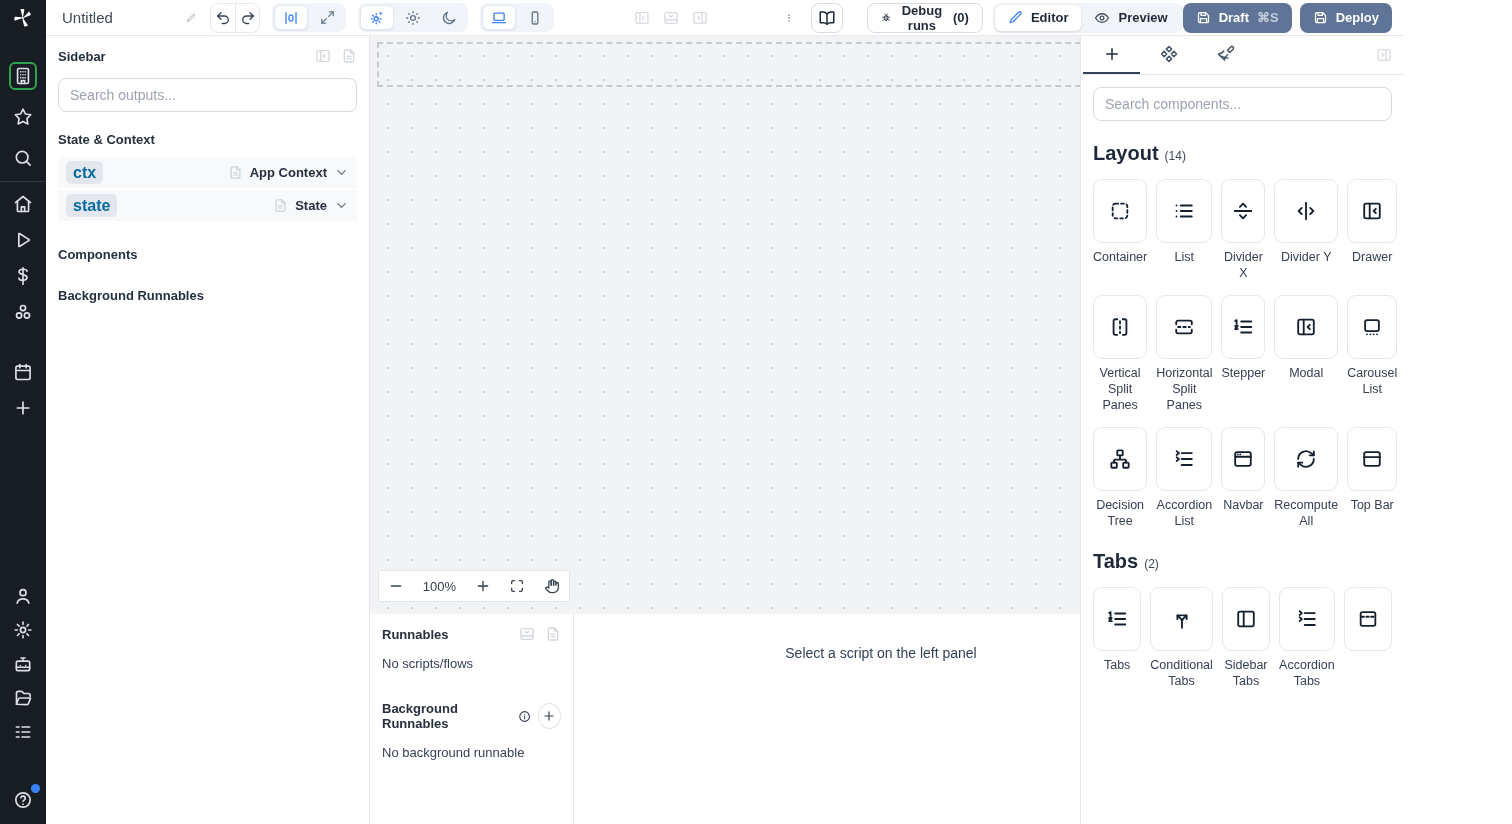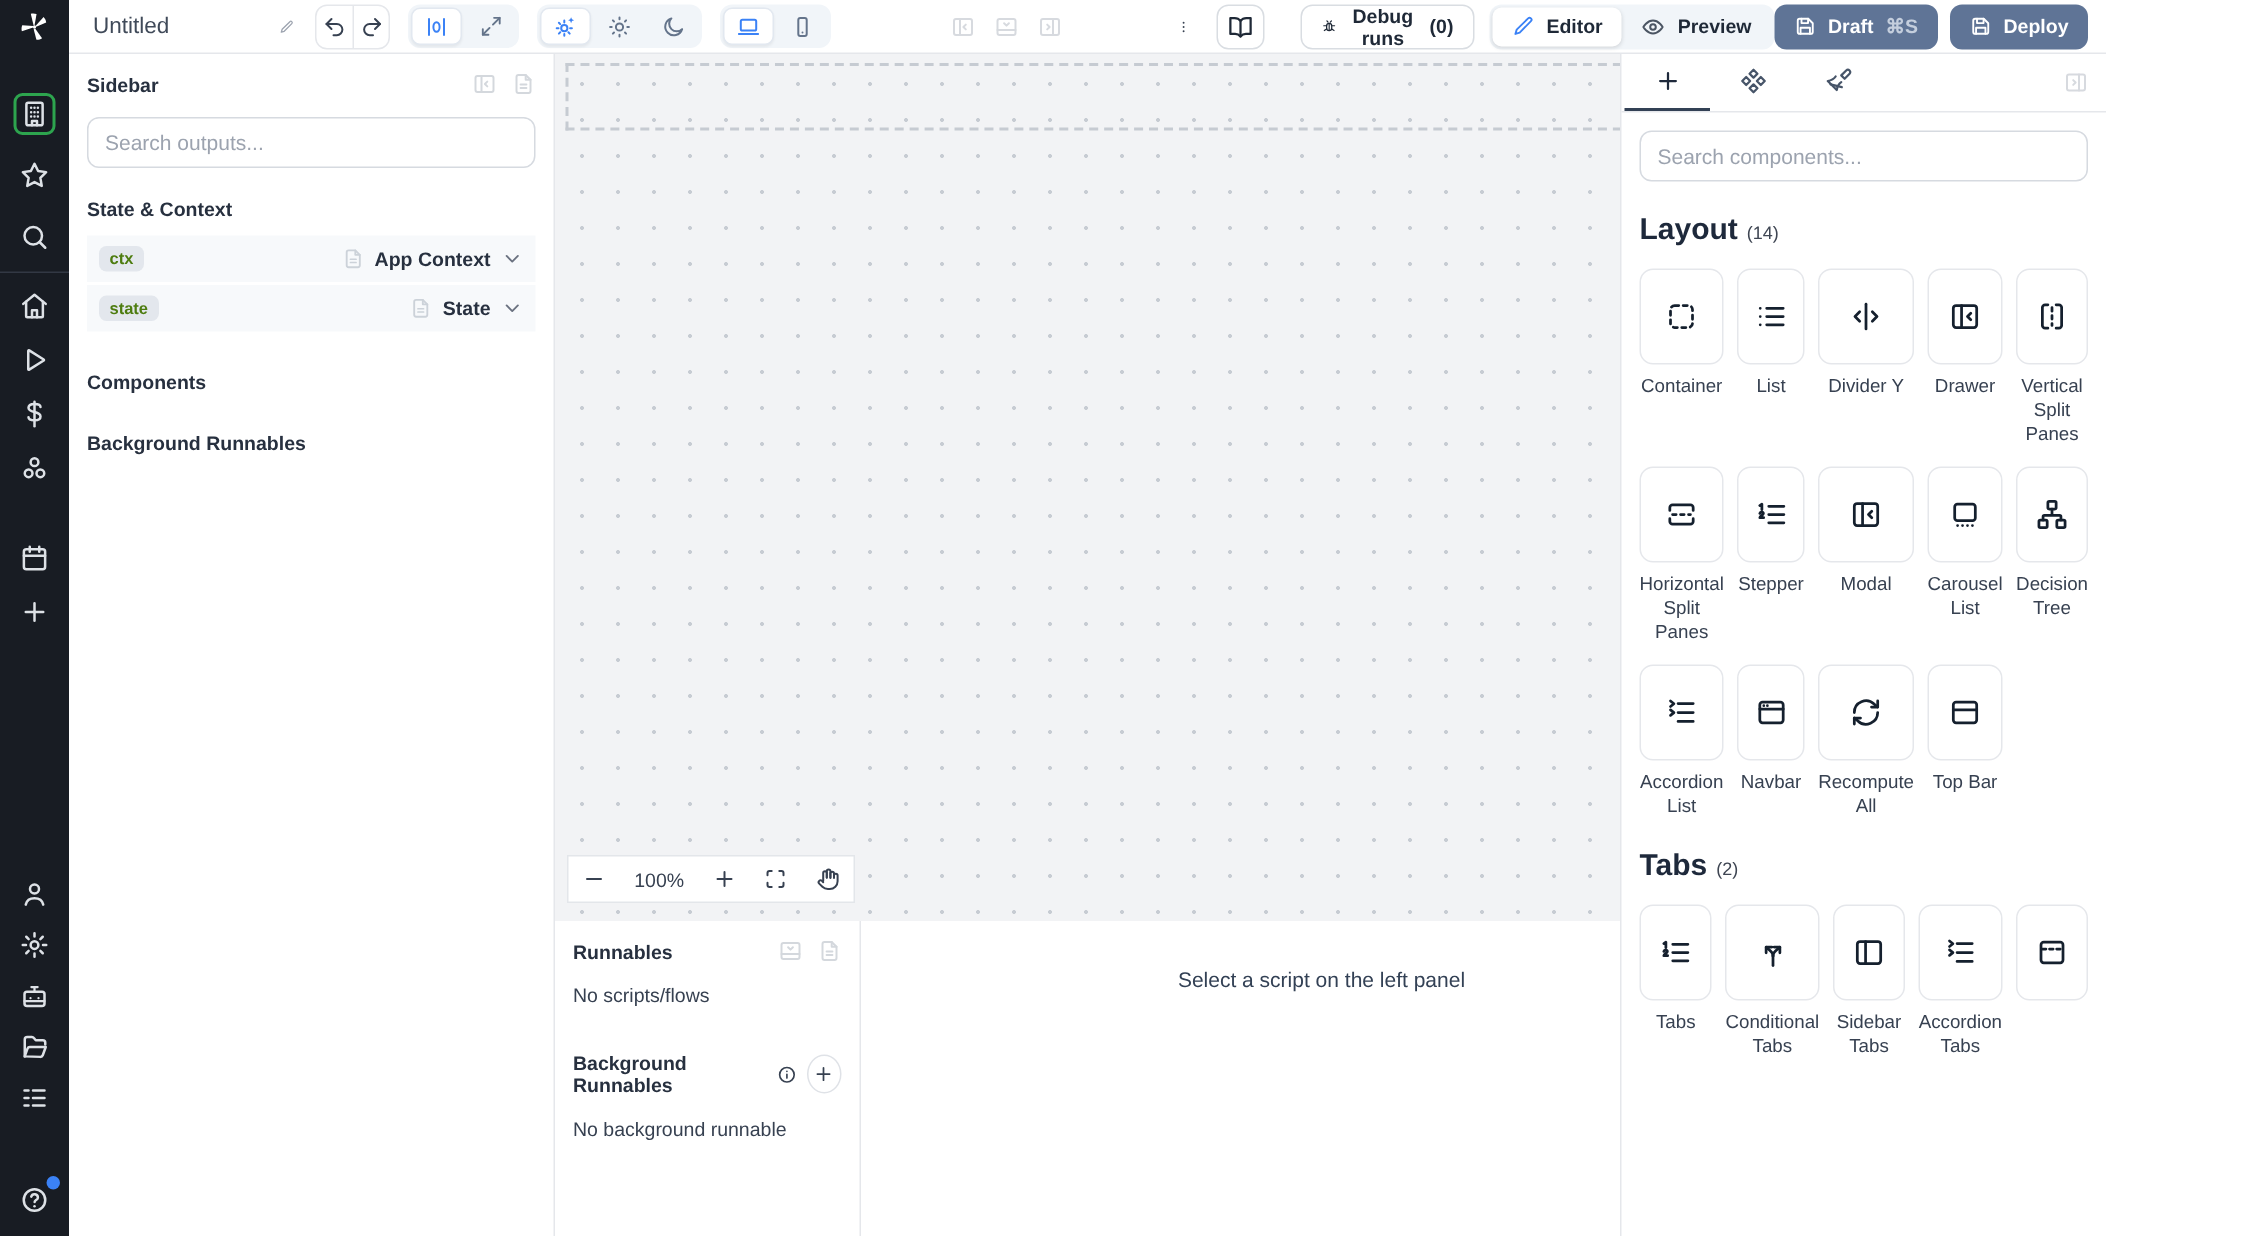--- a/index.html
+++ b/index.html
@@ -64,21 +64,21 @@
     border-right:1px solid #e5e7eb; padding:12px; }
   .panel-head { display:flex; align-items:center; font-size:13px; font-weight:700; color:#27303f; }
   .panel-head .head-icons { margin-left:auto; display:flex; gap:10px; color:#d4d8dd; }
   .search-input { width:100%; height:34px; border:1px solid #d6dae0; border-radius:8px; padding:0 11px;
     font-size:14px; color:#1f2937; background:#fff; outline:none; font-family:"Liberation Sans",sans-serif; }
   .search-input::placeholder { color:#9ca3af; }
   .outputs-panel .search-input { margin-top:14px; }
   .subsection { font-size:13px; font-weight:700; color:#27303f; margin-top:20px; }
   .ctx-rows { margin-top:10px; }
   .ctx-row { display:flex; align-items:center; height:31px; background:#f7f9fb; margin-bottom:2px; padding:0 8px; cursor:pointer; }
-  .badge { background:#e3e7ed; color:#4d7c0f; font-size:11px; font-weight:700; padding:2.5px 7px; border-radius:5px; }
+  .badge { background:#e3e7ed; color:#0369a1; font-size:16px; font-weight:700; padding:2.5px 7px; border-radius:5px; }
   .row-right { margin-left:auto; display:flex; align-items:center; gap:7px; }
   .row-doc { color:#ccd2d9; }
   .row-type { font-size:13px; font-weight:700; color:#27303f; }
   .row-chevron { color:#6b7280; }
   .mt24 { margin-top:26px; }
 
   
   .canvas { position:absolute; left:370px; top:36px; width:818px; height:578px; background:#f2f3f5;
     background-image:radial-gradient(#c7ccd3 1.1px, transparent 1.5px); background-size:24px 24px; background-position:6px 8px; }
   .dropzone { position:absolute; left:7px; right:7px; top:6px; height:45px; border:2px dashed #c6cbd2; }
@@ -642,20 +642,32 @@
                   <svg viewBox="0 0 24 24" fill="none" stroke="currentColor" stroke-width="2" stroke-linecap="round" stroke-linejoin="round">
                     <path d="M8.5 6h12M8.5 12h12M8.5 18h12"></path>
                     <path d="M3.8 6h.01M3.8 12h.01M3.8 18h.01"></path>
                   </svg>
                 </span>
               </div>
               <div class="comp-label">List</div>
             </div>
             <div class="comp-item">
               <div class="comp-card">
+                <span class="i22" data-icon="divider-x-icon">
+                  <svg viewBox="0 0 24 24" fill="none" stroke="currentColor" stroke-width="2" stroke-linecap="round" stroke-linejoin="round">
+                    <path d="M3 12h18"></path>
+                    <path d="m8.6 7.4 3.4-3.4 3.4 3.4"></path>
+                    <path d="m8.6 16.6 3.4 3.4 3.4-3.4"></path>
+                  </svg>
+                </span>
+              </div>
+              <div class="comp-label">Divider X</div>
+            </div>
+            <div class="comp-item">
+              <div class="comp-card">
                 <span class="i22" data-icon="divider-y-icon">
                   <svg viewBox="0 0 24 24" fill="none" stroke="currentColor" stroke-width="2" stroke-linecap="round" stroke-linejoin="round">
                     <path d="M12 3v18"></path>
                     <path d="M7.4 8.6 4 12l3.4 3.4"></path>
                     <path d="m16.6 8.6 3.4 3.4-3.4 3.4"></path>
                   </svg>
                 </span>
               </div>
               <div class="comp-label">Divider Y</div>
             </div>

